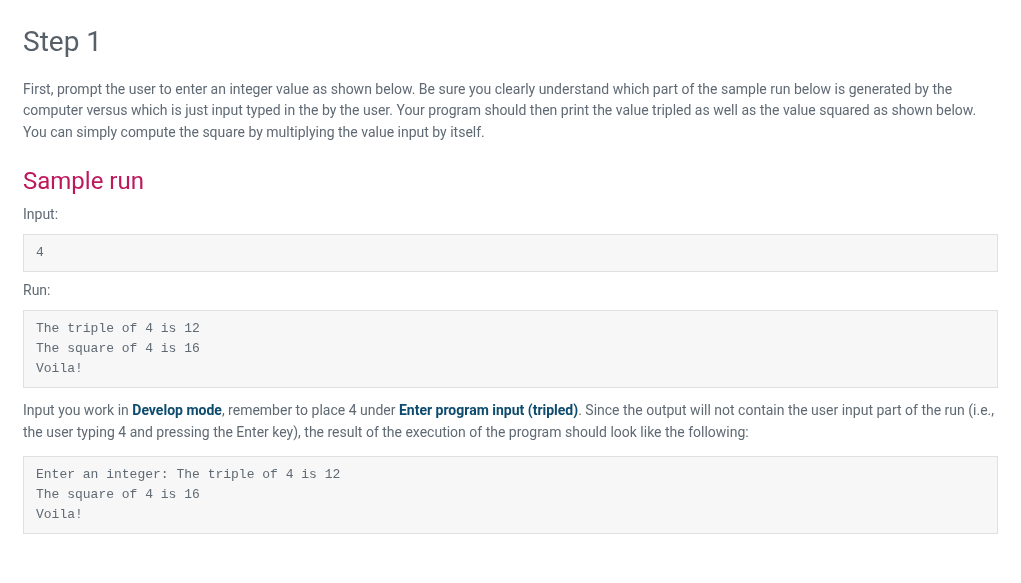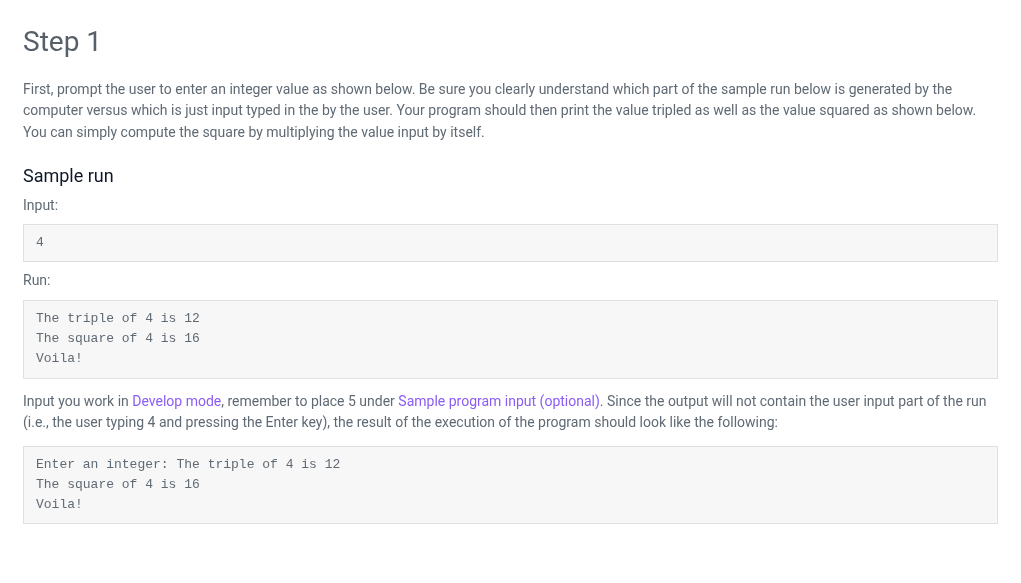--- a/index.html
+++ b/index.html
@@ -15,22 +15,22 @@
       padding: 20px 23px;
       width: 1021px;
     }
     h2.step-heading {
       color: #576069;
       font-size: 28px;
       font-weight: 400;
       margin-bottom: 14px;
     }
     h2.sample-run-heading {
-      color: #0f172a;
-      font-size: 18px;
+      color: #be185d;
+      font-size: 24px;
       font-weight: 400;
       margin-top: 18px;
       margin-bottom: 3px;
     }
     p {
       color: #606a74;
       font-size: 14px;
       line-height: 1.55;
       margin-bottom: 6px;
     }
@@ -47,22 +47,22 @@
       color: #606a74;
       white-space: pre;
       line-height: 1.55;
       margin-bottom: 8px;
     }
     .note {
       margin-top: 12px;
       margin-bottom: 12px;
     }
     strong {
-      font-weight: 400;
-      color: #8b5cf6;
+      font-weight: 700;
+      color: #0c4a6e;
       text-align: center;
     }
   </style>
 </head>
 <body>
 
 <h2 class="step-heading">Step 1</h2>
 
 <p>First, prompt the user to enter an integer value as shown below. Be sure you clearly understand which part of the sample run below is generated by the computer versus which is just input typed in the by the user. Your program should then print the value tripled as well as the value squared as shown below. You can simply compute the square by multiplying the value input by itself.</p>
 
@@ -71,17 +71,17 @@
 <p class="label">Input:</p>
 
 <div class="code-block">4</div>
 
 <p class="label">Run:</p>
 
 <div class="code-block">The triple of 4 is 12
 The square of 4 is 16
 Voila!</div>
 
-<p class="note"><span>Input you work in </span><strong>Develop mode</strong><span>, remember to place 5 under </span><strong>Sample program input (optional)</strong><span>. Since the output will not contain the user input part of the run (i.e., the user typing 4 and pressing the Enter key), the result of the execution of the program should look like the following:</span></p>
+<p class="note"><span>Input you work in </span><strong>Develop mode</strong><span>, remember to place 4 under </span><strong>Enter program input (tripled)</strong><span>. Since the output will not contain the user input part of the run (i.e., the user typing 4 and pressing the Enter key), the result of the execution of the program should look like the following:</span></p>
 
 <div class="code-block">Enter an integer: The triple of 4 is 12
 The square of 4 is 16
 Voila!</div>
 
 </body></html>

